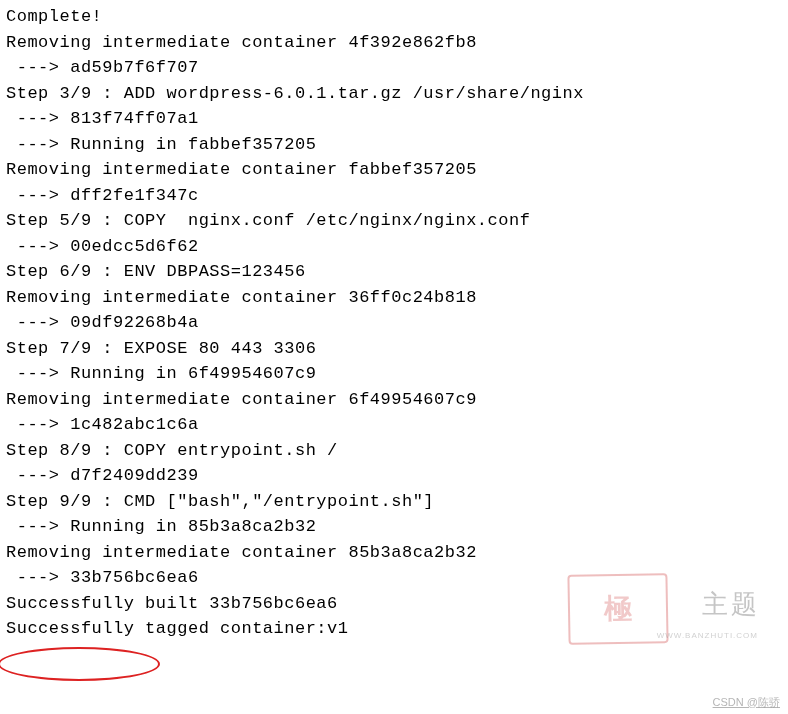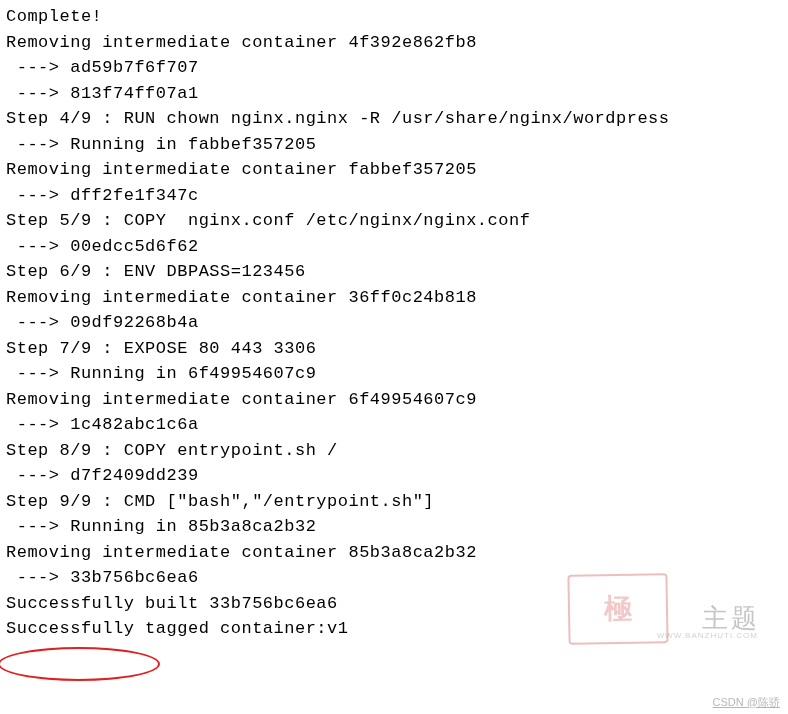--- a/index.html
+++ b/index.html
@@ -48,21 +48,21 @@
       font-size: 28px;
       font-weight: bold;
       pointer-events: none;
       font-family: "SimSun", serif;
       border-radius: 4px;
       transform: rotate(-1deg);
     }
     .watermark-text {
       position: absolute;
       right: 28px;
-      bottom: 76px;
+      bottom: 90px;
       color: rgba(150,150,150,0.55);
       font-size: 26px;
       font-family: "SimSun", serif;
       letter-spacing: 3px;
       pointer-events: none;
       font-weight: 300;
     }
     .watermark-url {
       position: absolute;
       right: 30px;
@@ -85,22 +85,22 @@
       text-decoration: underline;
     }
   </style>
 </head>
 <body>
 
 <div id="terminal">
     <div class="terminal-line">Complete!</div>
     <div class="terminal-line">Removing intermediate container 4f392e862fb8</div>
     <div class="terminal-line"> ---&gt; ad59b7f6f707</div>
+    <div class="terminal-line">Step 3/9 : ADD wordpress-6.0.1.tar.gz /usr/share/nginx</div>
     <div class="terminal-line"> ---&gt; 813f74ff07a1</div>
-    <div class="terminal-line">Step 4/9 : RUN chown nginx.nginx -R /usr/share/nginx/wordpress</div>
     <div class="terminal-line"> ---&gt; Running in fabbef357205</div>
     <div class="terminal-line">Removing intermediate container fabbef357205</div>
     <div class="terminal-line"> ---&gt; dff2fe1f347c</div>
     <div class="terminal-line">Step 5/9 : COPY  nginx.conf /etc/nginx/nginx.conf</div>
     <div class="terminal-line"> ---&gt; 00edcc5d6f62</div>
     <div class="terminal-line">Step 6/9 : ENV DBPASS=123456</div>
     <div class="terminal-line">Removing intermediate container 36ff0c24b818</div>
     <div class="terminal-line"> ---&gt; 09df92268b4a</div>
     <div class="terminal-line">Step 7/9 : EXPOSE 80 443 3306</div>
     <div class="terminal-line"> ---&gt; Running in 6f49954607c9</div>

